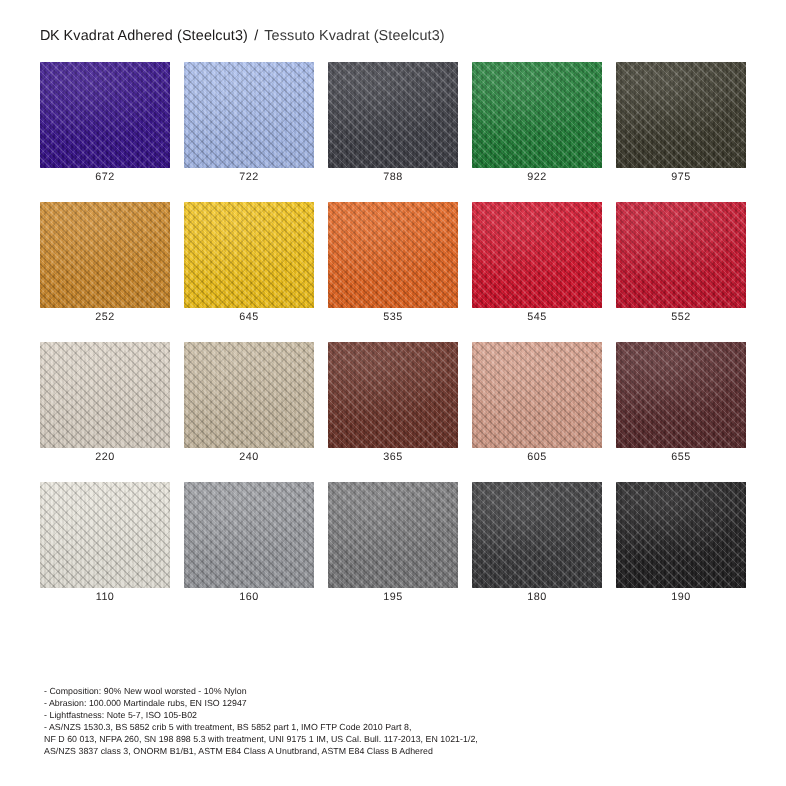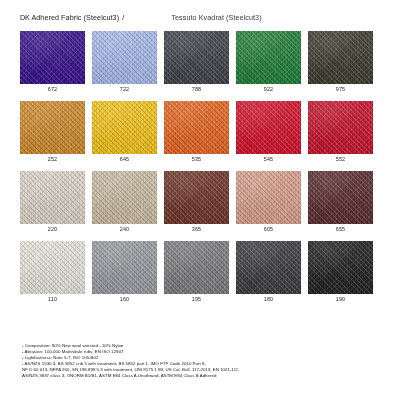--- a/index.html
+++ b/index.html
@@ -32,21 +32,21 @@
     letter-spacing: 0.01em;
     white-space: nowrap;
     color: #1c1a1a;
   }
   .header .brand {
     font-weight: normal;
     letter-spacing: -0.02em;
   }
   .header .title-en { font-weight: normal; }
   .header .sep { font-weight: normal; padding: 0 1px; }
-  .header .title-it { color: #3a3a3a; margin-left: 44px; }
+  .header .title-it { color: #3a3a3a; }
 
   
   .grid {
     margin-top: 8px;
   }
   .row {
     display: flex;
     gap: 7px;
     margin-bottom: 7px;
   }
@@ -124,21 +124,21 @@
     color: #232020;
   }
 </style>
 </head>
 <body>
 
 <div class="page">
 
   <div class="header">
     <span class="brand">DK</span>
-    <span class="title-en">Adhered Fabric (Steelcut3)</span>
+    <span class="title-en">Kvadrat Adhered (Steelcut3)</span>
     <span class="sep">/</span>
     <span class="title-it">Tessuto Kvadrat (Steelcut3)</span>
   </div>
 
   <div class="grid">
 
     <div class="row">
       <div class="cell">
         <div class="swatch" style="background-color: rgb(54, 16, 140);">
           <div class="weave"></div>

